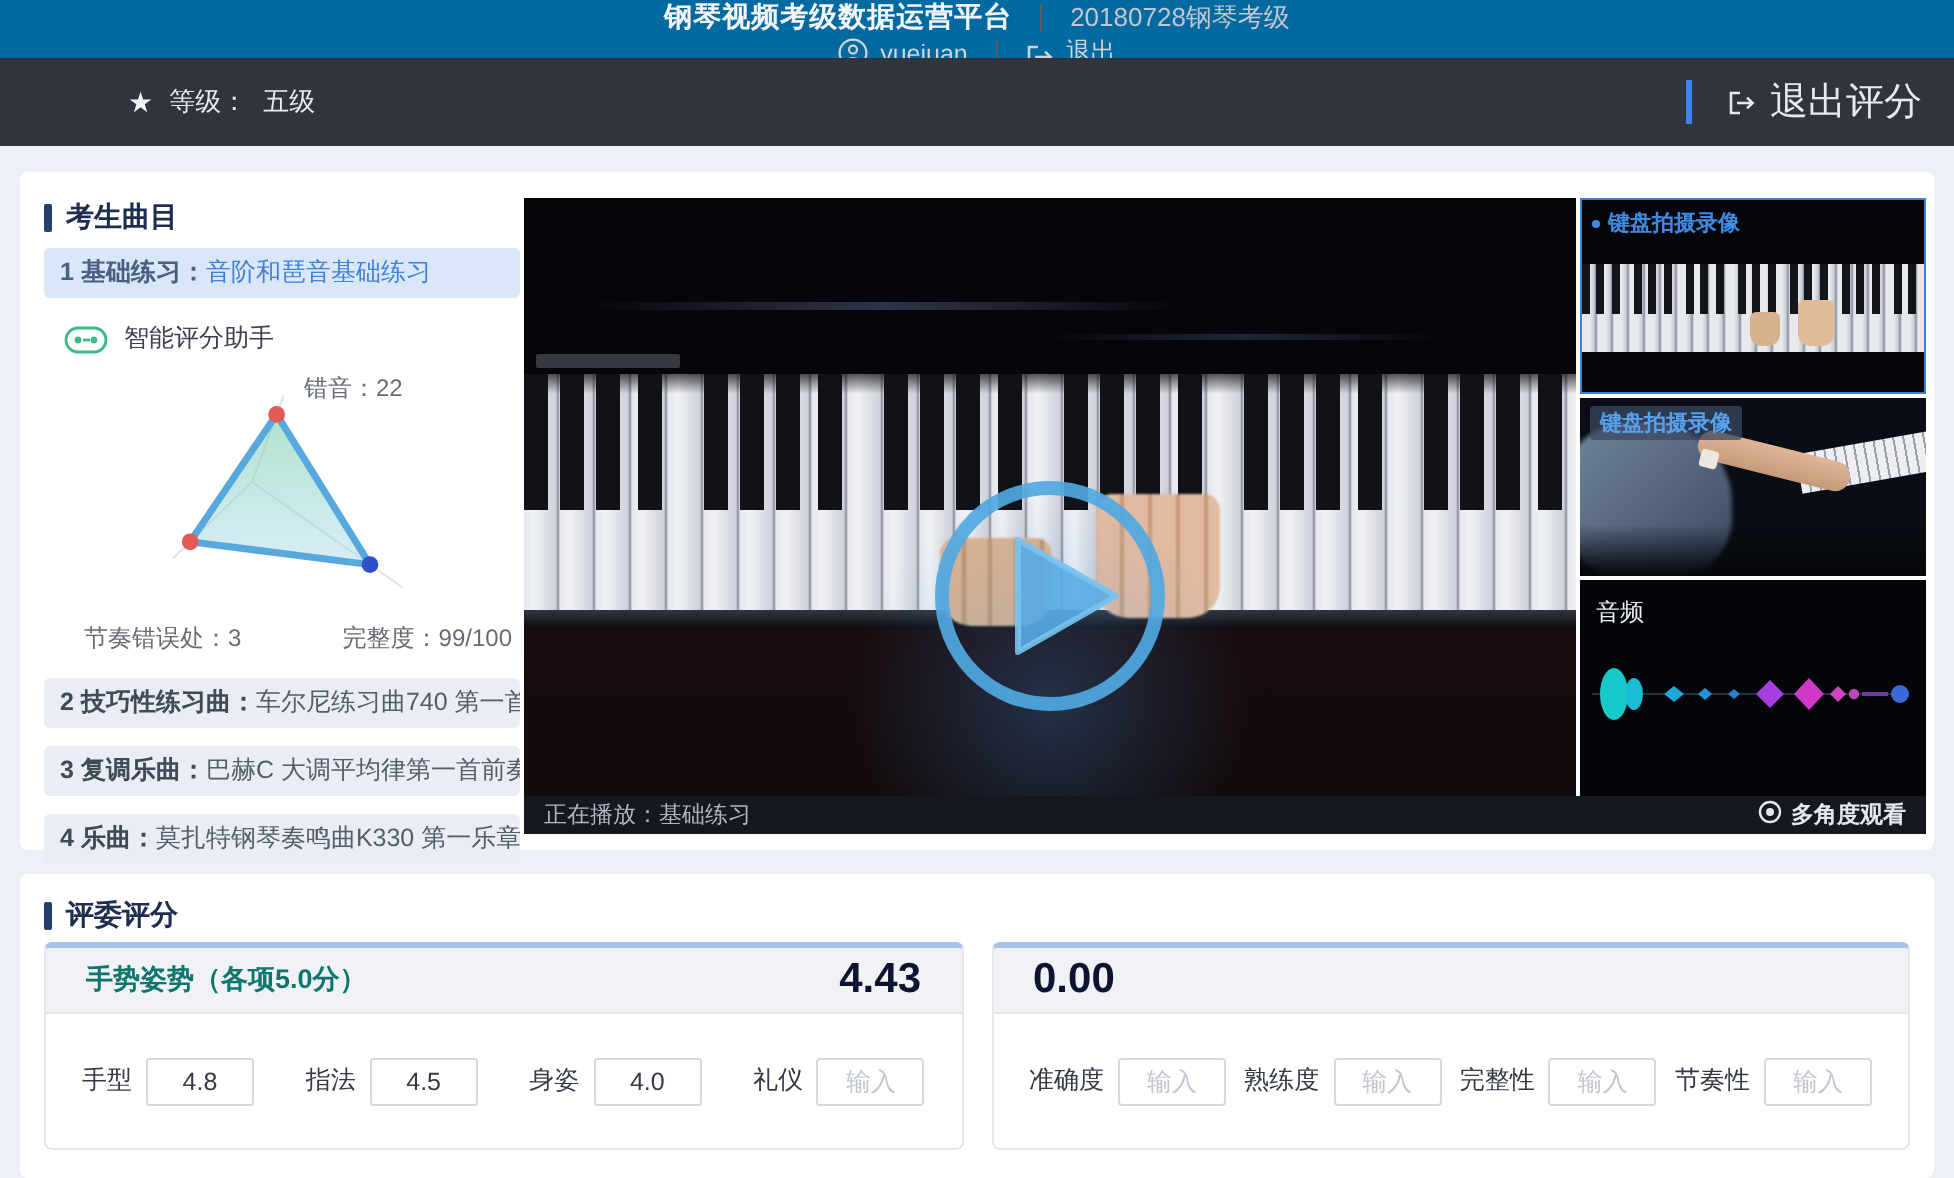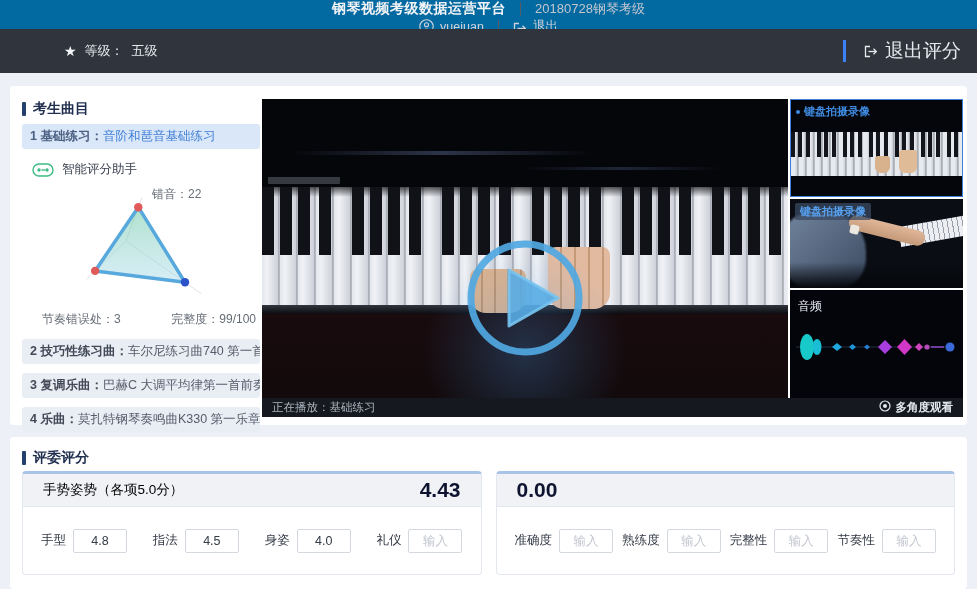--- a/index.html
+++ b/index.html
@@ -101,21 +101,21 @@
                display:flex; align-items:center; justify-content:space-between; padding:0 10px; }
   .np { color:#aeb6c2; font-size:11.5px; }
   .multi { display:flex; align-items:flex-start; gap:5px; color:#e3e8f0; font-size:11.5px; font-weight:bold; cursor:pointer; }
 
   
   .pb-head { position:absolute; left:12px; top:12px; }
   .cards { position:absolute; left:12px; top:34px; width:933px; display:flex; gap:14px; }
   .card { flex:1; border:1px solid #e3e7ee; border-top:3px solid #a9c3e6; border-radius:4px; height:104px; overflow:hidden; background:#fff; }
   .card-head { height:33px; background:#f0f2f6; border-bottom:1px solid #e4e8ee; display:flex; align-items:center;
                justify-content:space-between; padding:0 20px; }
-  .card-title { font-size:13.5px; font-weight:normal; color:#000000; }
+  .card-title { font-size:13.5px; font-weight:bold; color:#0f766e; }
   .card-score { font-size:21px; font-weight:bold; color:#0e1430; }
   .card-body { height:67px; display:flex; align-items:center; justify-content:space-between; padding:0 18px; }
   .field { display:flex; align-items:center; gap:7px; }
   .f-label { font-size:12.5px; color:#333945; white-space:nowrap; }
   .f-input { width:54px; height:24px; border:1px solid #d4d8df; border-radius:2px; text-align:center; font-size:12.5px;
              color:#333945; font-family:inherit; outline:none; }
   .f-input::placeholder { color:#c2c6cf; }
 </style>
 </head>
 <body>

